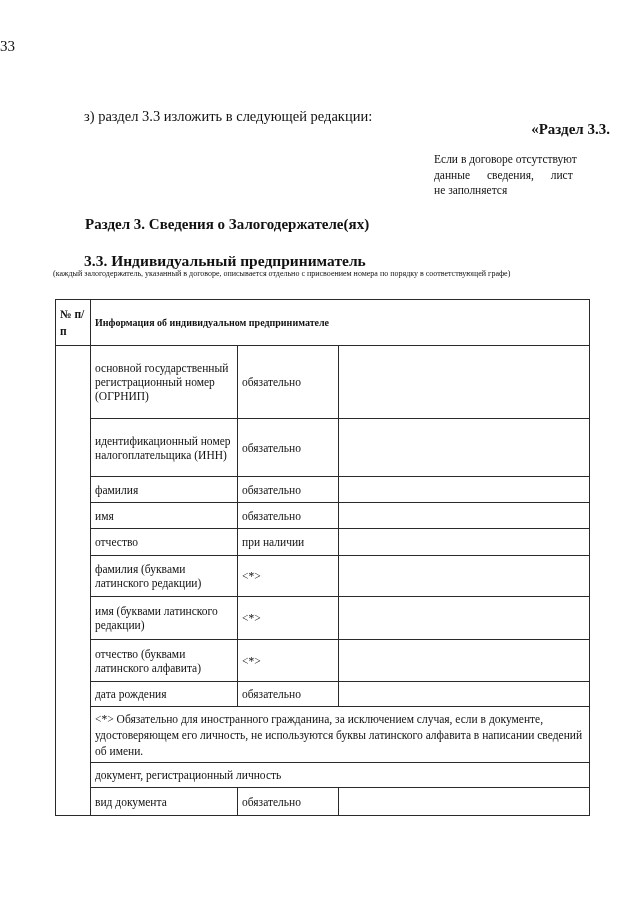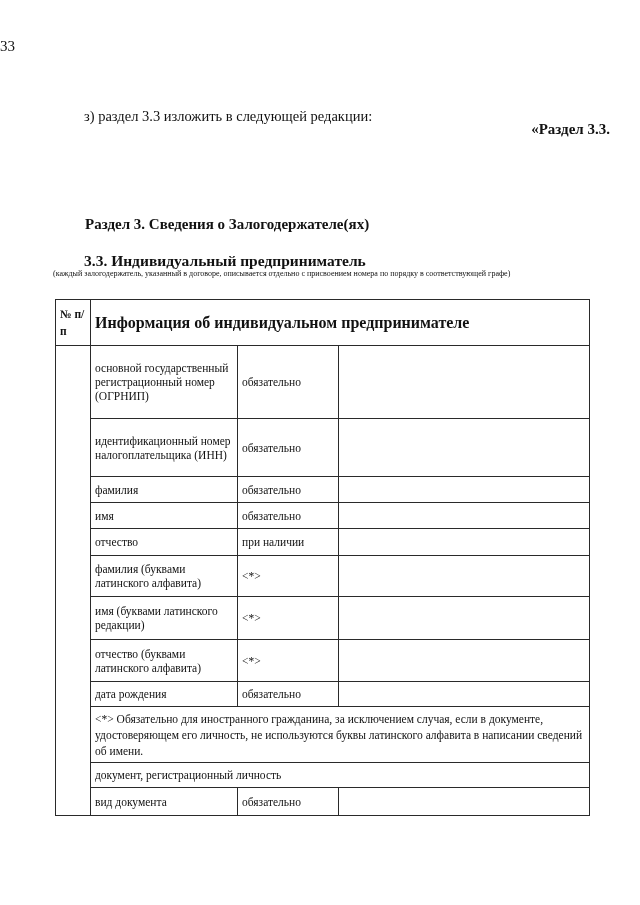--- a/index.html
+++ b/index.html
@@ -10,33 +10,36 @@
   .amend { left: 84px; top: 108px; font-size: 14.5px; }
   .sect-ref { right: 30px; top: 121px; font-size: 15px; font-weight: bold; }
   .note { left: 434px; top: 152px; font-size: 11.5px; line-height: 15.5px; white-space: normal; width: 170px; }
   .note span { display: block; }
   .sect-title { left: 85px; top: 216px; font-size: 15px; font-weight: bold; }
   .sub-title { left: 84px; top: 252px; font-size: 15.5px; font-weight: bold; }
   .sub-note { left: 53px; top: 265px; font-size: 8px; width: 555px; white-space: normal; line-height: 18px; text-align: justify; }
   table.doc { position: absolute; left: 55px; top: 299px; width: 535px; border-collapse: collapse; font-size: 11.5px; padding-left: 48px; }
   table.doc td, table.doc th { border: 1px solid #2a2a2a; vertical-align: middle; padding: 2px 4px; text-align: left; }
   th.num { width: 26px; text-align: center; font-weight: bold; font-size: 11.5px; line-height: 17px; padding: 4px 2px; }
-  th.info { text-align: center; font-weight: bold; vertical-align: top; padding-top: 8px; font-size: 16px; }
+  th.info { text-align: center; font-weight: bold; vertical-align: top; padding-top: 8px; font-size: 10px; }
   td.c1 { width: 138px; line-height: 14px; margin-left: 44px; }
   td.c2 { width: 92px; }
   td.blank { border-top: none; border-bottom: none; }
   td.foot { line-height: 16px; text-align: justify; padding: 4px 4px; margin-top: 16px; }
 </style>
 </head>
 <body>
 
 <div class="abs page-num">33</div>
 <div class="abs amend">з) раздел 3.3 изложить в следующей редакции:</div>
 <div class="abs sect-ref">«Раздел 3.3.</div>
 <div class="abs note">
+  <span>Если в договоре отсутствуют</span>
+  <span style="word-spacing:14px;">данные сведения, лист</span>
+  <span>не заполняется</span>
 </div>
 <div class="abs sect-title">Раздел 3. Сведения о Залогодержателе(ях)</div>
 <div class="abs sub-title">3.3. Индивидуальный предприниматель</div>
 <div class="abs sub-note">(каждый залогодержатель, указанный в договоре, описывается отдельно с присвоением номера по порядку в соответствующей графе)</div>
 
 <table class="doc">
   <tbody>
       <tr style="height:46px;">
     <th class="num">№ п/п</th>
     <th class="info" colspan="3">Информация об индивидуальном предпринимателе</th>
@@ -61,21 +64,21 @@
     <td class="c1">имя</td>
     <td class="c2">обязательно</td>
     <td></td>
   </tr>
   <tr style="height:27px;">
     <td class="c1">отчество</td>
     <td class="c2">при наличии</td>
     <td></td>
   </tr>
   <tr style="height:41px;">
-    <td class="c1">фамилия (буквами латинского алфавита)</td>
+    <td class="c1">фамилия (буквами латинского редакции)</td>
     <td class="c2">&lt;*&gt;</td>
     <td></td>
   </tr>
   <tr style="height:43px;">
     <td class="c1">имя (буквами латинского редакции)</td>
     <td class="c2">&lt;*&gt;</td>
     <td></td>
   </tr>
   <tr style="height:42px;">
     <td class="c1">отчество (буквами латинского алфавита)</td>

